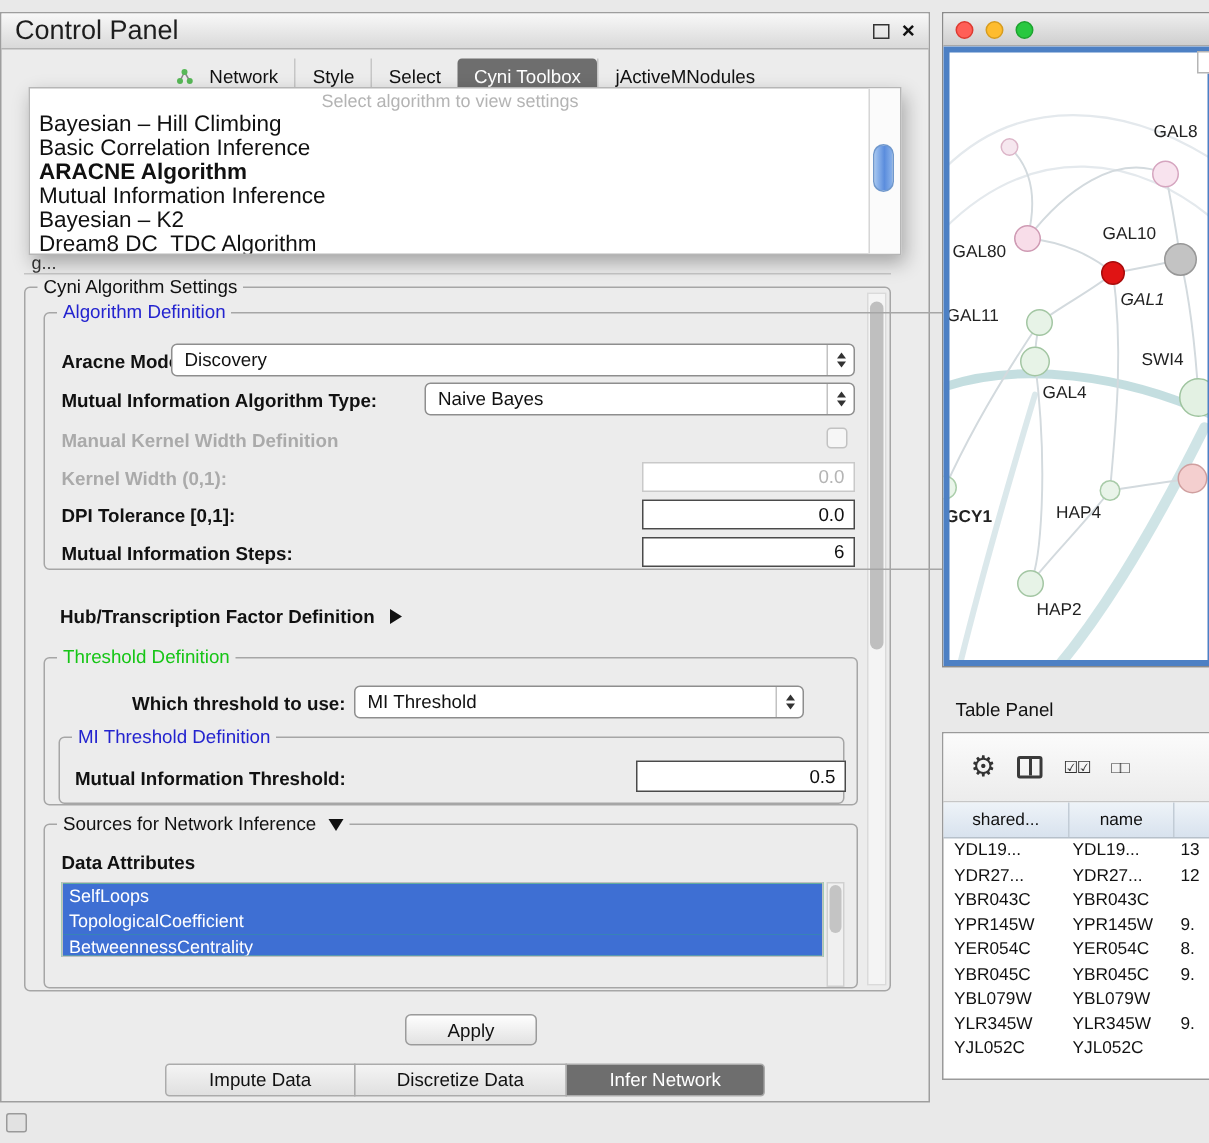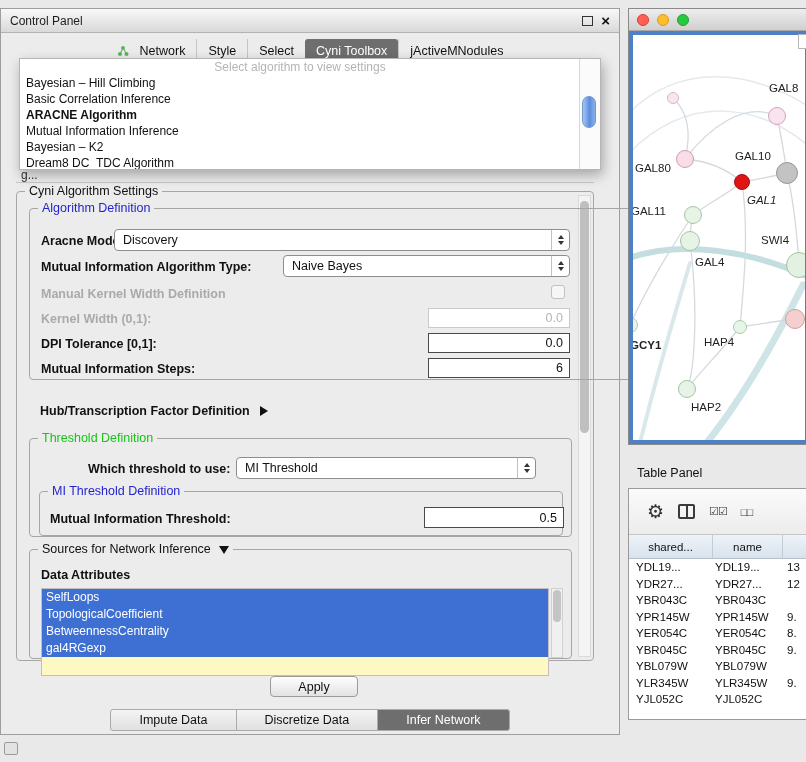--- a/index.html
+++ b/index.html
@@ -5,38 +5,38 @@
   html,body{margin:0;padding:0}
   #root{position:relative;width:806px;height:762px;background:#e9e9e9;overflow:hidden;
         font-family:"Liberation Sans",sans-serif;color:#111;-webkit-font-smoothing:antialiased}
 
   
   .cp{position:absolute;left:0;top:8px;width:620px;height:727px;background:#ececec;
       border:1px solid #9e9e9e;box-sizing:border-box}
   .cp-titlebar{position:absolute;left:0;top:0;right:0;height:24px;
       background:linear-gradient(#f8f8f8,#d9d9d9);border-bottom:1px solid #b2b2b2;
       display:flex;align-items:center;padding:0 9px;box-sizing:border-box}
-  .cp-title{font-size:12px;color:#1d1d1d}
+  .cp-title{font-size:18px;color:#1d1d1d}
   .win-controls{margin-left:auto;display:flex;align-items:center;gap:8px}
   .float-box{width:9px;height:8px;border:1.5px solid #333;display:inline-block}
   .close-x{font-size:15px;font-weight:bold;color:#111;line-height:1}
 
   .tabs-row{position:absolute;left:0;top:30px;right:0;height:23px;display:flex;
       justify-content:center;align-items:stretch}
   .tab{display:flex;align-items:center;gap:11px;padding:0 11px;font-size:12.5px;
       border-left:1px solid #c6c6c6;white-space:nowrap}
   .tab:first-child{border-left:none}
   .tab.selected{background:#6e6e6e;color:#fff;border-radius:3px;border-left:none}
 
   
   .dropdown{position:absolute;left:18px;top:49px;width:582px;height:112px;background:#fff;
       border:1px solid #b6b6b6;box-shadow:2px 5px 12px rgba(0,0,0,.30);z-index:40;box-sizing:border-box}
   .dd-list{position:absolute;left:0;top:1px;right:20px;bottom:0;overflow:hidden}
   .dd-placeholder{height:15px;line-height:15px;text-align:center;color:#b4b4b4;font-size:12px}
-  .dd-item{height:16px;line-height:16px;font-size:12px;padding-left:6px;white-space:nowrap}
+  .dd-item{height:16px;line-height:16px;font-size:15px;padding-left:6px;white-space:nowrap}
   .dd-item.selected{font-weight:bold}
   .dd-scroll{position:absolute;top:0;right:0;width:20px;bottom:0;border-left:1px solid #d6d6d6;background:#fbfbfb}
   .dd-thumb{position:absolute;left:2px;top:37px;width:14px;height:32px;border-radius:7px;
       background:linear-gradient(90deg,#a5c6f1,#5b8ddd 55%,#8ab2ea);border:1px solid #7098cc;box-sizing:border-box}
 
   .obscured{position:absolute;left:20px;top:159px;font-size:12px;color:#333}
   .hline{position:absolute;left:15px;top:173px;width:578px;height:1px;background:#c6c6c6}
 
   
   .groupbox{position:absolute;border:1px solid #a6a6a6;border-radius:4px;box-sizing:border-box}
@@ -68,21 +68,21 @@
       border-bottom:5px solid transparent;border-left:8px solid #111;margin-left:10px;vertical-align:-1px}
   .tri-down-big{display:inline-block;width:0;height:0;border-left:5px solid transparent;
       border-right:5px solid transparent;border-top:8px solid #111;margin-left:8px;vertical-align:-1px}
 
   .tinput{position:absolute;background:#fff;border:1px solid #4a4a4a;box-sizing:border-box;
       display:flex;align-items:center;justify-content:flex-end;padding:0 6px;font-size:12.5px;height:20px}
   .tinput.disabled{border:1px solid #c9c9c9;color:#b5b5b5}
   .cbx{position:absolute;width:14px;height:14px;border:1.5px solid #c2c2c2;border-radius:3px;
       background:#f6f6f6;box-sizing:border-box}
 
-  .attr-list{position:absolute;left:11px;top:38px;width:508px;height:88px;background:#fef9c3;
+  .attr-list{position:absolute;left:11px;top:38px;width:508px;height:50px;background:#22c55e;
       border:1px solid #c0c0c0;box-sizing:border-box;overflow:hidden}
   .attr-item{height:17px;line-height:17px;background:#3e6fd3;color:#fff;font-size:12px;
       padding-left:4px;white-space:nowrap}
   .attr-scroll{position:absolute;left:521px;top:38px;width:12px;height:70px;background:#f0f0f0;
       border:1px solid #d0d0d0;box-sizing:border-box}
   .attr-thumb{position:absolute;left:1px;top:1px;width:8px;height:32px;background:#c4c4c4;border-radius:4px}
 
   .apply{position:absolute;left:269px;top:667px;width:88px;height:21px;
       background:linear-gradient(#fefefe,#e2e2e2);border:1px solid #9b9b9b;border-radius:4px;
       font-size:12.5px;display:flex;align-items:center;justify-content:center;box-sizing:border-box}

